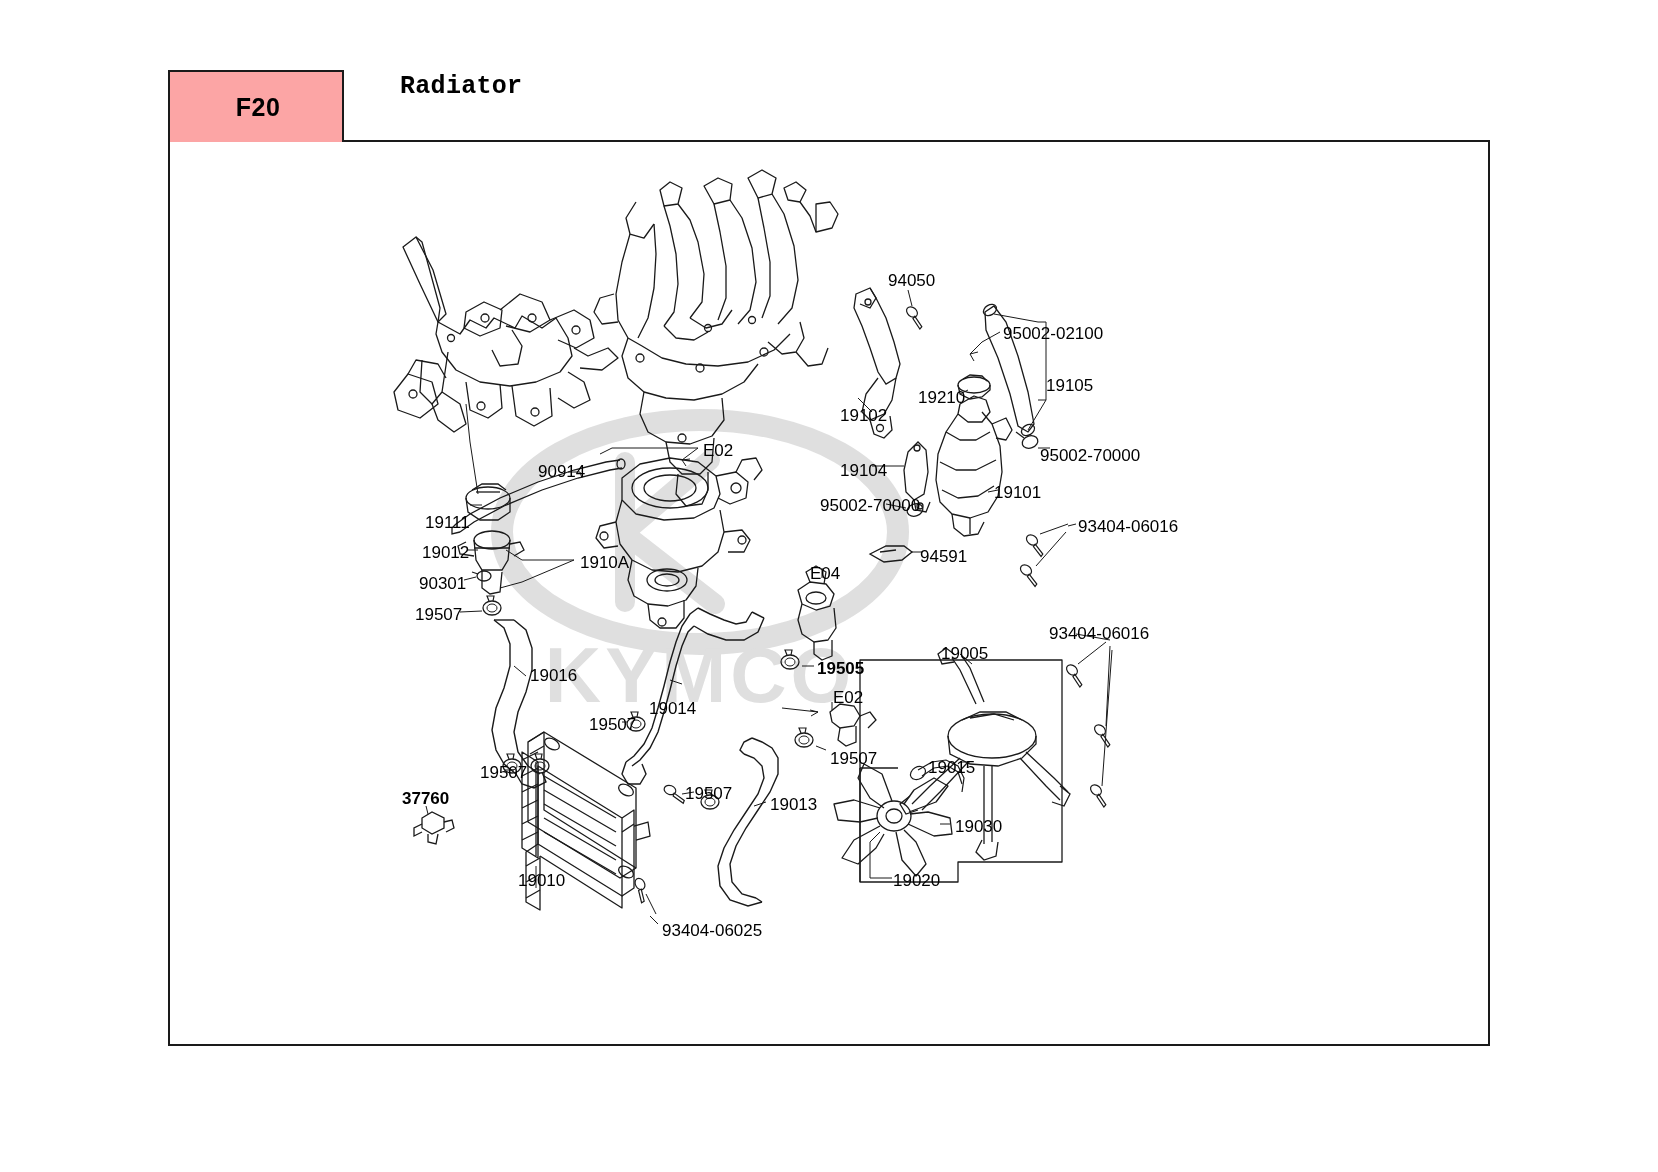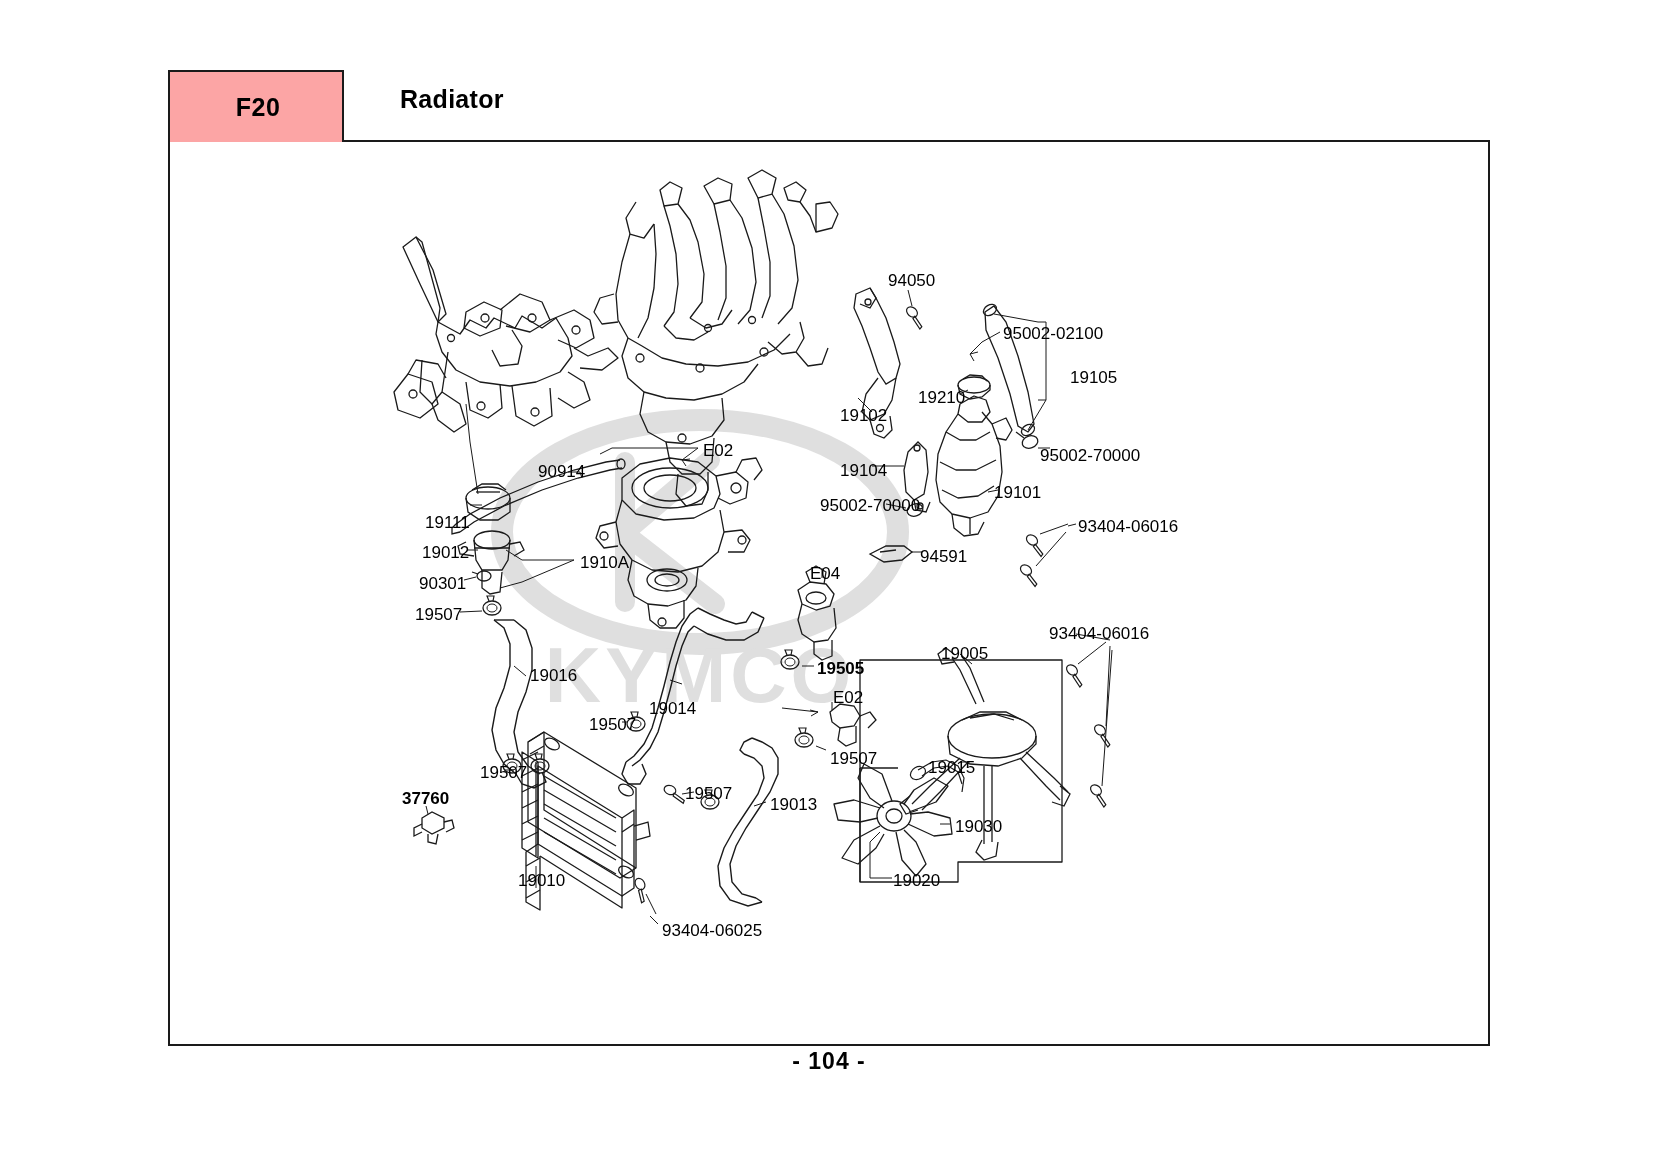--- a/index.html
+++ b/index.html
@@ -62,24 +62,25 @@
     position: absolute;
     left: 344px;
     top: 140px;
     width: 1146px;
     height: 2px;
     background: #1a1a1a;
   }
   .section-title {
     position: absolute;
     left: 400px;
-    top: 85px;
+    top: 72px;
     font-size: 25px;
     font-weight: bold;
     letter-spacing: 0.3px;
+    font-family: Liberation Mono, monospace;
   }
   .page-number {
     position: absolute;
     left: 0;
     top: 1048px;
     width: 1658px;
     text-align: center;
     font-size: 23px;
     font-weight: bold;
     letter-spacing: 1px;
@@ -576,21 +577,21 @@
         <path d="M 700,736 L 700,700 L 710,690"></path>
         <path d="M 700,736 L 722,736"></path>
 
         <path d="M 906,492 L 940,498"></path>
       </g>
     </svg>
 
     <div id="callout-layer">
         <div class="label" style="left: 718px; top: 130px;">94050</div>
         <div class="label" style="left: 833px; top: 183px;">95002-02100</div>
-        <div class="label" style="left: 876px; top: 227px; padding-left: 24px;">19105</div>
+        <div class="label" style="left: 876px; top: 235px;">19105</div>
         <div class="label" style="left: 748px; top: 247px;">19210</div>
         <div class="label" style="left: 670px; top: 265px;">19102</div>
         <div class="label" style="left: 870px; top: 305px;">95002-70000</div>
         <div class="label" style="left: 670px; top: 320px;">19104</div>
         <div class="label" style="left: 824px; top: 342px;">19101</div>
         <div class="label" style="left: 650px; top: 355px;">95002-70000</div>
         <div class="label" style="left: 908px; top: 376px;">93404-06016</div>
         <div class="label" style="left: 533px; top: 300px;">E02</div>
         <div class="label" style="left: 368px; top: 321px;">90914</div>
         <div class="label" style="left: 255px; top: 358px; margin-top: 14px;">19111</div>
@@ -613,14 +614,13 @@
         <div class="label" style="left: 515px; top: 643px;">19507</div>
         <div class="label" style="left: 600px; top: 654px;">19013</div>
         <div class="label bold" style="left: 232px; top: 648px;">37760</div>
         <div class="label" style="left: 785px; top: 676px;">19030</div>
         <div class="label" style="left: 723px; top: 730px;">19020</div>
         <div class="label" style="left: 348px; top: 730px;">19010</div>
         <div class="label" style="left: 492px; top: 780px;">93404-06025</div>
       </div>
   </div>
 
-  <div class="page-number">- 104 -</div>
 </div>
 
 </body></html>

